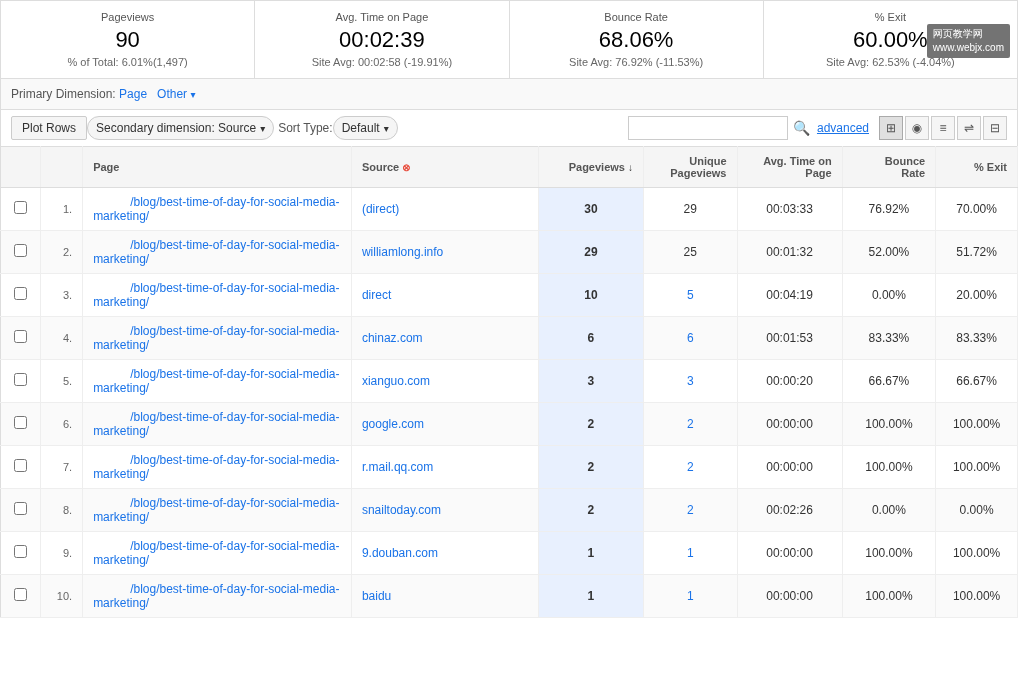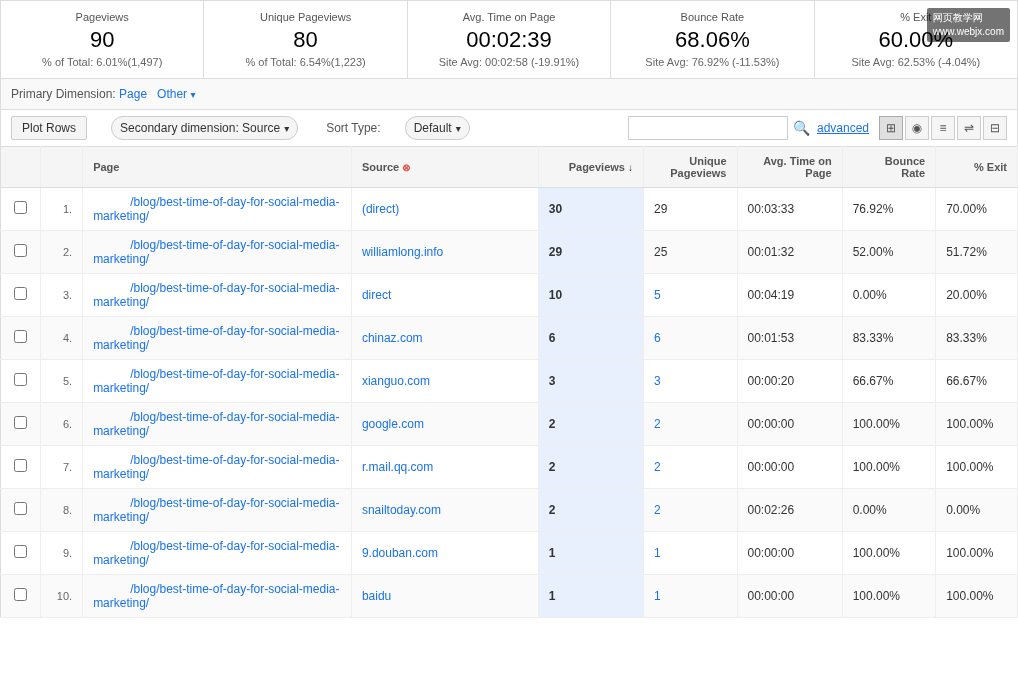--- a/index.html
+++ b/index.html
@@ -53,21 +53,21 @@
     }
 
     
     .toolbar {
       display: flex;
       align-items: center;
       padding: 6px 10px;
       border: 1px solid #ddd;
       border-bottom: none;
       background: #fff;
-      gap: 24px;
+      gap: 0;
     }
     .btn {
       border: 1px solid #ccc;
       background: #f5f5f5;
       padding: 4px 10px;
       border-radius: 2px;
       cursor: pointer;
       font-size: 12px;
       color: #333;
     }
@@ -144,21 +144,21 @@
       white-space: nowrap;
     }
     .data-table th.numeric { text-align: right; }
     .data-table td {
       border-bottom: 1px solid #eee;
       border-right: 1px solid #eee;
       padding: 7px 10px;
       font-size: 12px;
       vertical-align: middle;
     }
-    .data-table td.numeric { text-align: left; }
+    .data-table td.numeric { text-align: center; }
     .data-table tr:nth-child(even) td { background: #fafafa; }
 
     .row-num { color: #666; font-size: 11px; }
     .page-link { color: #1a73e8; text-decoration: none; font-size: 12px; margin-left: 37px; }
     .source-link { color: #1a73e8; text-decoration: none; font-size: 12px; }
 
     .pageviews-cell { background: #e8f0fe !important; font-weight: bold; }
     .highlight-val { color: #1a73e8; }
 
     .sort-arrow { font-size: 10px; color: #333; }
@@ -169,21 +169,21 @@
     .col-page { width: 230px; }
     .col-source { width: 160px; }
     .col-pageviews { width: 90px; text-align: right; }
     .col-unique { width: 80px; text-align: right; }
     .col-avgtime { width: 90px; text-align: right; }
     .col-bounce { width: 80px; text-align: right; }
     .col-exit { width: 70px; text-align: right; }
 
     .watermark {
       position: fixed;
-      top: 8px;
+      top: 24px;
       right: 8px;
       background: rgba(0,0,0,0.55);
       color: #fff;
       font-size: 10px;
       padding: 3px 6px;
       line-height: 1.4;
       border-radius: 2px;
     }
 
     .chevron { font-size: 10px; }
@@ -194,25 +194,20 @@
 <div class="watermark">
   <div>网页教学网</div>
   <div>www.webjx.com</div>
 </div>
 
 <div class="metrics-bar">
 <div class="metric-cell">
     <div class="metric-label">Pageviews</div>
     <div class="metric-value">90</div>
     <div class="metric-sub">% of Total: 6.01%(1,497)</div>
-  </div>
-    <div class="metric-cell">
-    <div class="metric-label">Unique Pageviews</div>
-    <div class="metric-value">80</div>
-    <div class="metric-sub">% of Total: 6.54%(1,223)</div>
   </div>
     <div class="metric-cell">
     <div class="metric-label">Avg. Time on Page</div>
     <div class="metric-value">00:02:39</div>
     <div class="metric-sub">Site Avg: 00:02:58 (-19.91%)</div>
   </div>
     <div class="metric-cell">
     <div class="metric-label">Bounce Rate</div>
     <div class="metric-value">68.06%</div>
     <div class="metric-sub">Site Avg: 76.92% (-11.53%)</div>

